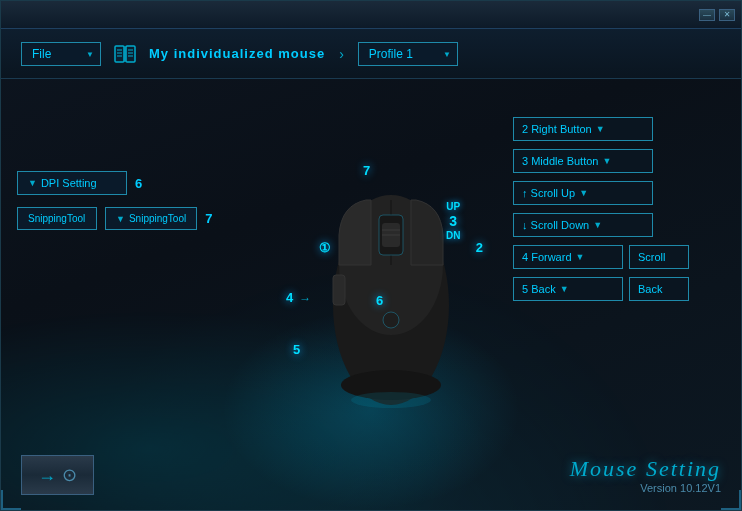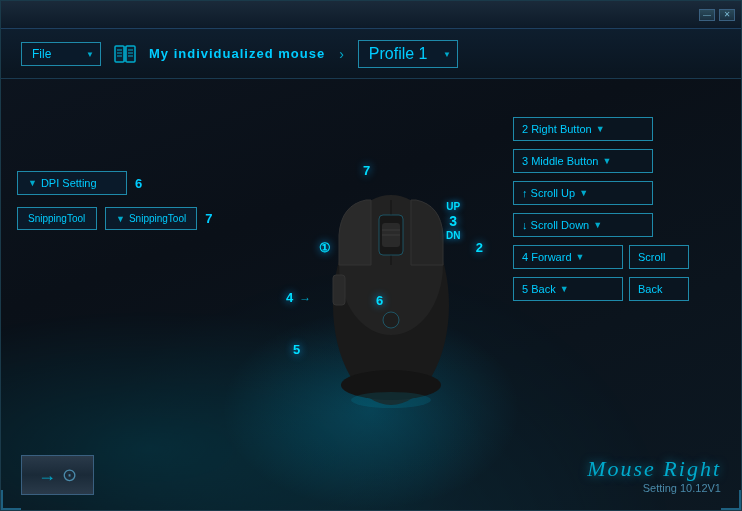--- a/index.html
+++ b/index.html
@@ -122,21 +122,21 @@
 
     .profile-label {
       color: #00ccff;
       font-size: 13px;
       font-weight: bold;
       letter-spacing: 1px;
     }
 
     .profile-name {
       color: #00ccff;
-      font-size: 16px;
+      font-size: 12px;
       background: #0a1a2a;
       border: 1px solid #1e8aaa;
       padding: 4px 24px 4px 10px;
       cursor: pointer;
       position: relative;
       min-width: 100px;
     }
 
     .profile-name::after {
       content: '▼';
@@ -507,18 +507,18 @@
 
   </div>
 
   <div class="bottom-bar">
     <div class="nav-button">
       <span style="font-size:18px;color:#00aacc;">→</span>
       <span style="font-size:18px;color:#4a8aaa;">⊙</span>
     </div>
 
     <div class="brand-text">
-      <div class="brand-title">Mouse Right</div>
-      <div class="brand-version">Setting 10.12V1</div>
+      <div class="brand-title">Mouse Setting</div>
+      <div class="brand-version">Version 10.12V1</div>
     </div>
   </div>
 
 </div>
 
 </body></html>

